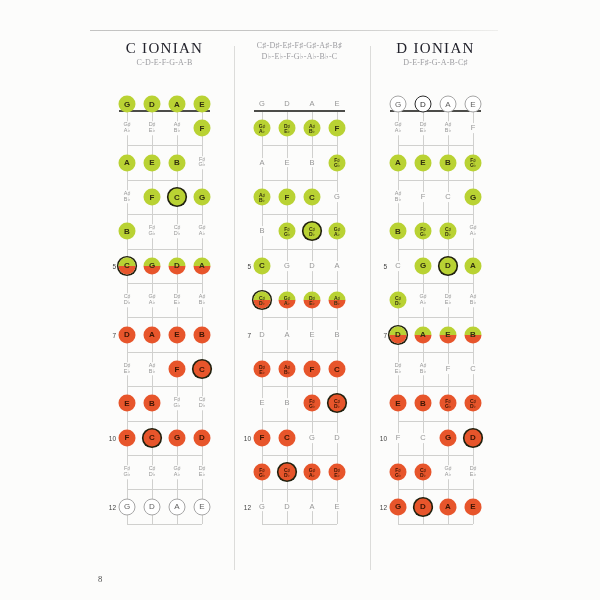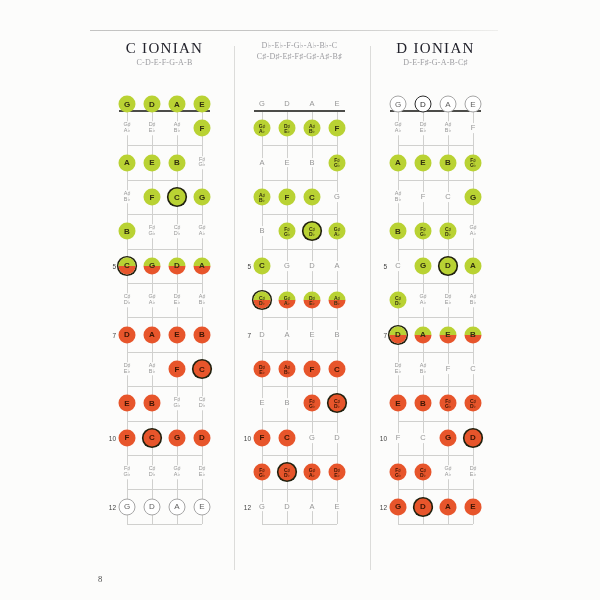--- a/index.html
+++ b/index.html
@@ -52,22 +52,22 @@
   <div class="head-rule"></div>
   <div class="sep sep1"></div>
   <div class="sep sep2"></div>
 
   <div class="chead ch1">
     <div class="ctitle">C IONIAN</div>
     <div class="sub">C-D-E-F-G-A-B</div>
     <div class="sub"></div>
   </div>
   <div class="chead ch2">
+    <div class="sub">C♯-D♯-E♯-F♯-G♯-A♯-B♯</div>
     <div class="sub">D♭-E♭-F-G♭-A♭-B♭-C</div>
-    <div class="sub">C♯-D♯-E♯-F♯-G♯-A♯-B♯</div>
   </div>
   <div class="chead ch3">
     <div class="ctitle">D IONIAN</div>
     <div class="sub">D-E-F♯-G-A-B-C♯</div>
     <div class="sub"></div>
   </div>
 
   <div class="fretboard bf1">
       <div class="string" style="left: 30px; top: 15px; height: 412.8px;"></div>
       <div class="string" style="left: 55px; top: 15px; height: 412.8px;"></div>

